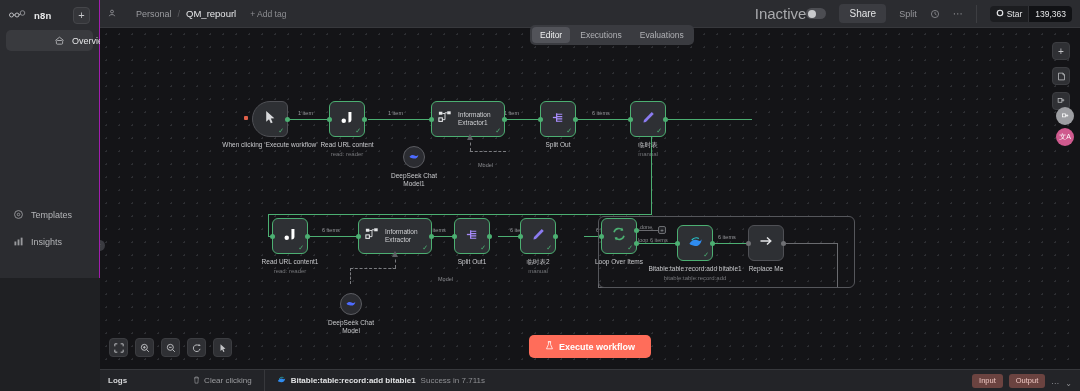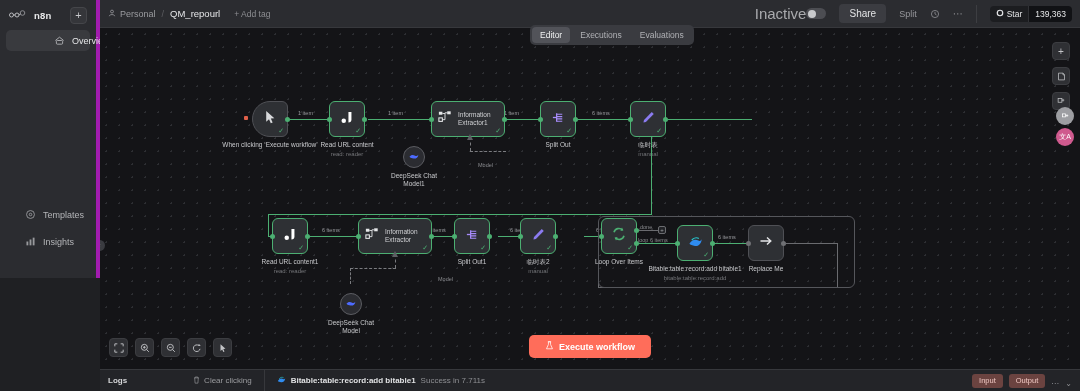--- a/index.html
+++ b/index.html
@@ -8,52 +8,52 @@
     background: #1f2023;
     font-family: "Liberation Sans", sans-serif;
     overflow: hidden;
     color: #d3d4d6;
   }
   #app { position: relative; width: 1080px; height: 391px; }
 
   
   .sidebar {
     position: absolute; left: 0; top: 0; width: 100px; height: 278px;
-    background: #2b2c30; border-right: 4px solid #a21caf;
+    background: #2b2c30; border-right: 1px solid #a21caf;
     display: flex; flex-direction: column;
   }
   .sb-top { display: flex; align-items: center; justify-content: space-between;
     padding: 8px 9px 6px 9px; height: 28px; }
   .brand { display: flex; align-items: center; gap: 3px; }
   .brand-mark { width: 22px; height: 10px; position: relative; }
   .brand-mark svg { display:block; }
   .brand-name { font-size: 9.5px; font-weight: bold; color: #e8e9ea; letter-spacing: .2px;}
   .plus-btn {
     width: 17px; height: 17px; border: 1px solid #45464a; border-radius: 4px;
     background: #35363a; color: #c6c7ca; font-size: 11px; line-height: 15px;
     text-align: center; cursor: pointer;
   }
   .sb-item {
     display: flex; align-items: center; gap: 7px;
     margin: 2px 6px; padding: 5px 7px; border-radius: 5px;
     font-size: 9px; color: #b4b5b8; cursor: pointer;
   }
   .sb-item.active { background: #393a3e; color: #e4e5e7; padding-left: 48px; }
   .sb-icon { width: 11px; height: 11px; display:inline-flex; align-items:center; justify-content:center; opacity:.8;}
-  .sb-bottom { margin-top: auto; padding-bottom: 20px; margin-left: 12px; }
+  .sb-bottom { margin-top: auto; padding-bottom: 20px; }
   .sb-bottom .sb-item { margin-bottom: 6px; }
 
   
   .header {
     position: absolute; left: 100px; top: 0; width: 980px; height: 28px;
     background: #2b2c30; border-bottom: 1px solid #37383c;
     display: flex; align-items: center; padding: 0 8px;
   }
   .bc { display: flex; align-items: center; gap: 6px; font-size: 9px; }
-  .bc .person { display:flex; align-items:center; gap:4px; color:#9a9b9f; }
+  .bc .person { display:flex; align-items:center; gap:20px; color:#9a9b9f; }
   .bc .sep { color: #5c5d61; }
   .bc .wf { color: #e6e7e9; font-size: 9.5px; }
   .addtag { color: #8d8e92; font-size: 8.5px; margin-left: 8px; cursor: pointer; }
   .hdr-right { margin-left: auto; display: flex; align-items: center; gap: 13px; }
   .inactive-wrap { display: flex; align-items: center; font-size: 15px; color:#a9aaad;}
   .toggle { width: 20px; height: 11px; border-radius: 6px; background: #4c4d52; position: relative; cursor:pointer;}
   .toggle .knob { position:absolute; left:1.5px; top:1.5px; width:8px; height:8px; border-radius:50%; background:#c9cacc;}
   .share-btn { background: #3b3c41; color: #e2e3e5; font-size: 10px; padding: 4px 10px; border-radius: 4px; cursor:pointer;}
   .saved { font-size: 9px; color: #96979b; }
   .icon-btn { color:#8c8d91; font-size:10px; cursor:pointer; display:flex; align-items:center;}

